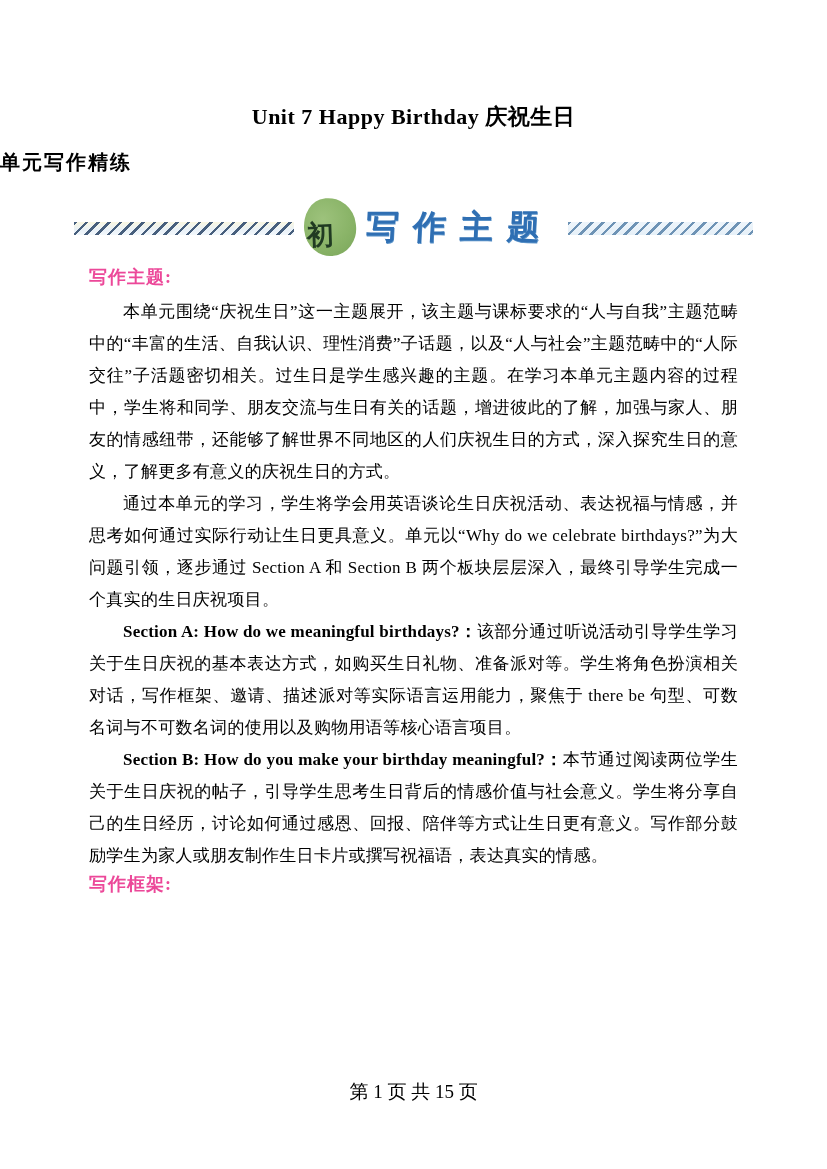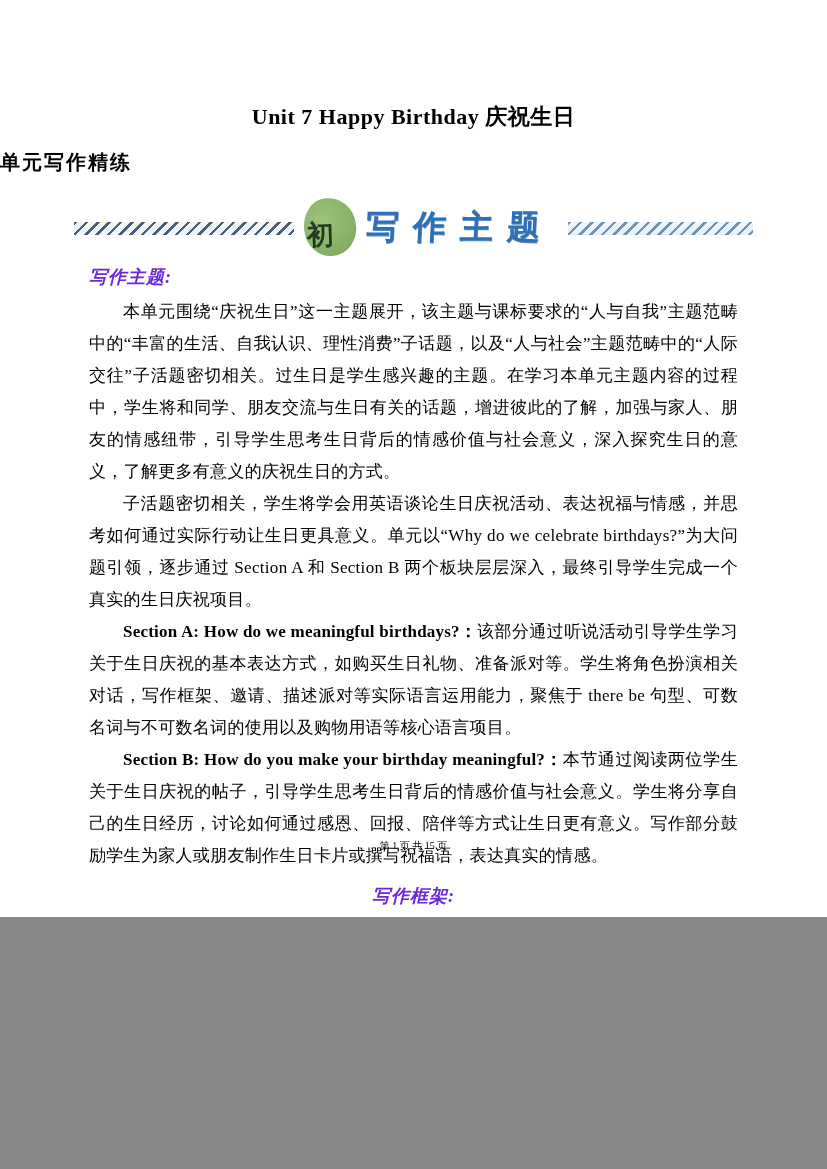--- a/index.html
+++ b/index.html
@@ -1,20 +1,20 @@
 <!DOCTYPE html>
 <html><head>
 <meta charset="utf-8">
 <style>
   * { margin: 0; padding: 0; box-sizing: border-box; }
   html, body { background: #888; }
   .page {
     position: relative;
     width: 827px;
-    height: 917px;
+    height: 1169px;
     margin: 0 auto;
     background: #ffffff;
     font-family: "Liberation Serif", serif;
     color: #000000;
     overflow: hidden;
   }
   .doc-title {
     margin-top: 102px;
     text-align: center;
     font-size: 22px;
@@ -83,44 +83,43 @@
     letter-spacing: 14px;
     white-space: nowrap;
     font-family: "DejaVu Serif", serif;
     text-shadow: 0.5px 0.5px 0 #5a92c8;
     transform: skewX(-3deg);
   }
   .content {
     padding: 0 89px;
   }
   .blue-heading {
-    color: #6d28d9;
+    color: #ec4899;
     font-size: 18px;
     font-weight: bold;
     letter-spacing: 1px;
-    font-style: italic;
   }
   .heading-theme { margin-top: 9px; }
-  .heading-framework { margin-top: 12px; text-align: center; }
+  .heading-framework { margin-top: 0; }
   .body-text { margin-top: 7px; }
   .body-text p {
     font-size: 17px;
     line-height: 32px;
     text-align: justify;
     text-indent: 2em;
     letter-spacing: 0.3px;
   }
   .body-text p b { letter-spacing: 0.2px; }
   .page-footer {
     position: absolute;
     left: 0;
     right: 0;
     bottom: 64px;
     text-align: center;
-    font-size: 10px;
+    font-size: 19px;
     color: #000000;
   }
 </style>
 </head>
 <body>
 
 <div class="page">
 
   <div class="doc-title">Unit 7  Happy Birthday 庆祝生日</div>
 
@@ -135,22 +134,22 @@
       <div class="banner-label">写作主题</div>
     </div>
     <div class="hatch hatch-right"></div>
   </div>
 
   <div class="content">
 
     <div class="blue-heading heading-theme">写作主题:</div>
 
     <div class="body-text">
-      <p>本单元围绕“庆祝生日”这一主题展开，该主题与课标要求的“人与自我”主题范畴中的“丰富的生活、自我认识、理性消费”子话题，以及“人与社会”主题范畴中的“人际交往”子活题密切相关。过生日是学生感兴趣的主题。在学习本单元主题内容的过程中，学生将和同学、朋友交流与生日有关的话题，增进彼此的了解，加强与家人、朋友的情感纽带，引导学生思考生日背后的情感价值与社会意义，深入探究生日的意义，了解更多有意义的庆祝生日的方式。</p>
-      <p>子活题密切相关，学生将学会用英语谈论生日庆祝活动、表达祝福与情感，并思考如何通过实际行动让生日更具意义。单元以“Why do we celebrate birthdays?”为大问题引领，逐步通过 Section A 和 Section B 两个板块层层深入，最终引导学生完成一个真实的生日庆祝项目。</p>
+      <p>本单元围绕“庆祝生日”这一主题展开，该主题与课标要求的“人与自我”主题范畴中的“丰富的生活、自我认识、理性消费”子话题，以及“人与社会”主题范畴中的“人际交往”子活题密切相关。过生日是学生感兴趣的主题。在学习本单元主题内容的过程中，学生将和同学、朋友交流与生日有关的话题，增进彼此的了解，加强与家人、朋友的情感纽带，还能够了解世界不同地区的人们庆祝生日的方式，深入探究生日的意义，了解更多有意义的庆祝生日的方式。</p>
+      <p>通过本单元的学习，学生将学会用英语谈论生日庆祝活动、表达祝福与情感，并思考如何通过实际行动让生日更具意义。单元以“Why do we celebrate birthdays?”为大问题引领，逐步通过 Section A 和 Section B 两个板块层层深入，最终引导学生完成一个真实的生日庆祝项目。</p>
       <p><b>Section A: How do we meaningful birthdays?：</b><span>该部分通过听说活动引导学生学习关于生日庆祝的基本表达方式，如购买生日礼物、准备派对等。学生将角色扮演相关对话，写作框架、邀请、描述派对等实际语言运用能力，聚焦于 there be 句型、可数名词与不可数名词的使用以及购物用语等核心语言项目。</span></p>
       <p><b>Section B: How do you make your birthday meaningful?：</b><span>本节通过阅读两位学生关于生日庆祝的帖子，引导学生思考生日背后的情感价值与社会意义。学生将分享自己的生日经历，讨论如何通过感恩、回报、陪伴等方式让生日更有意义。写作部分鼓励学生为家人或朋友制作生日卡片或撰写祝福语，表达真实的情感。</span></p>
     </div>
 
     <div class="blue-heading heading-framework">写作框架:</div>
 
   </div>
 
   <div class="page-footer">第 1 页 共 15 页</div>
 

